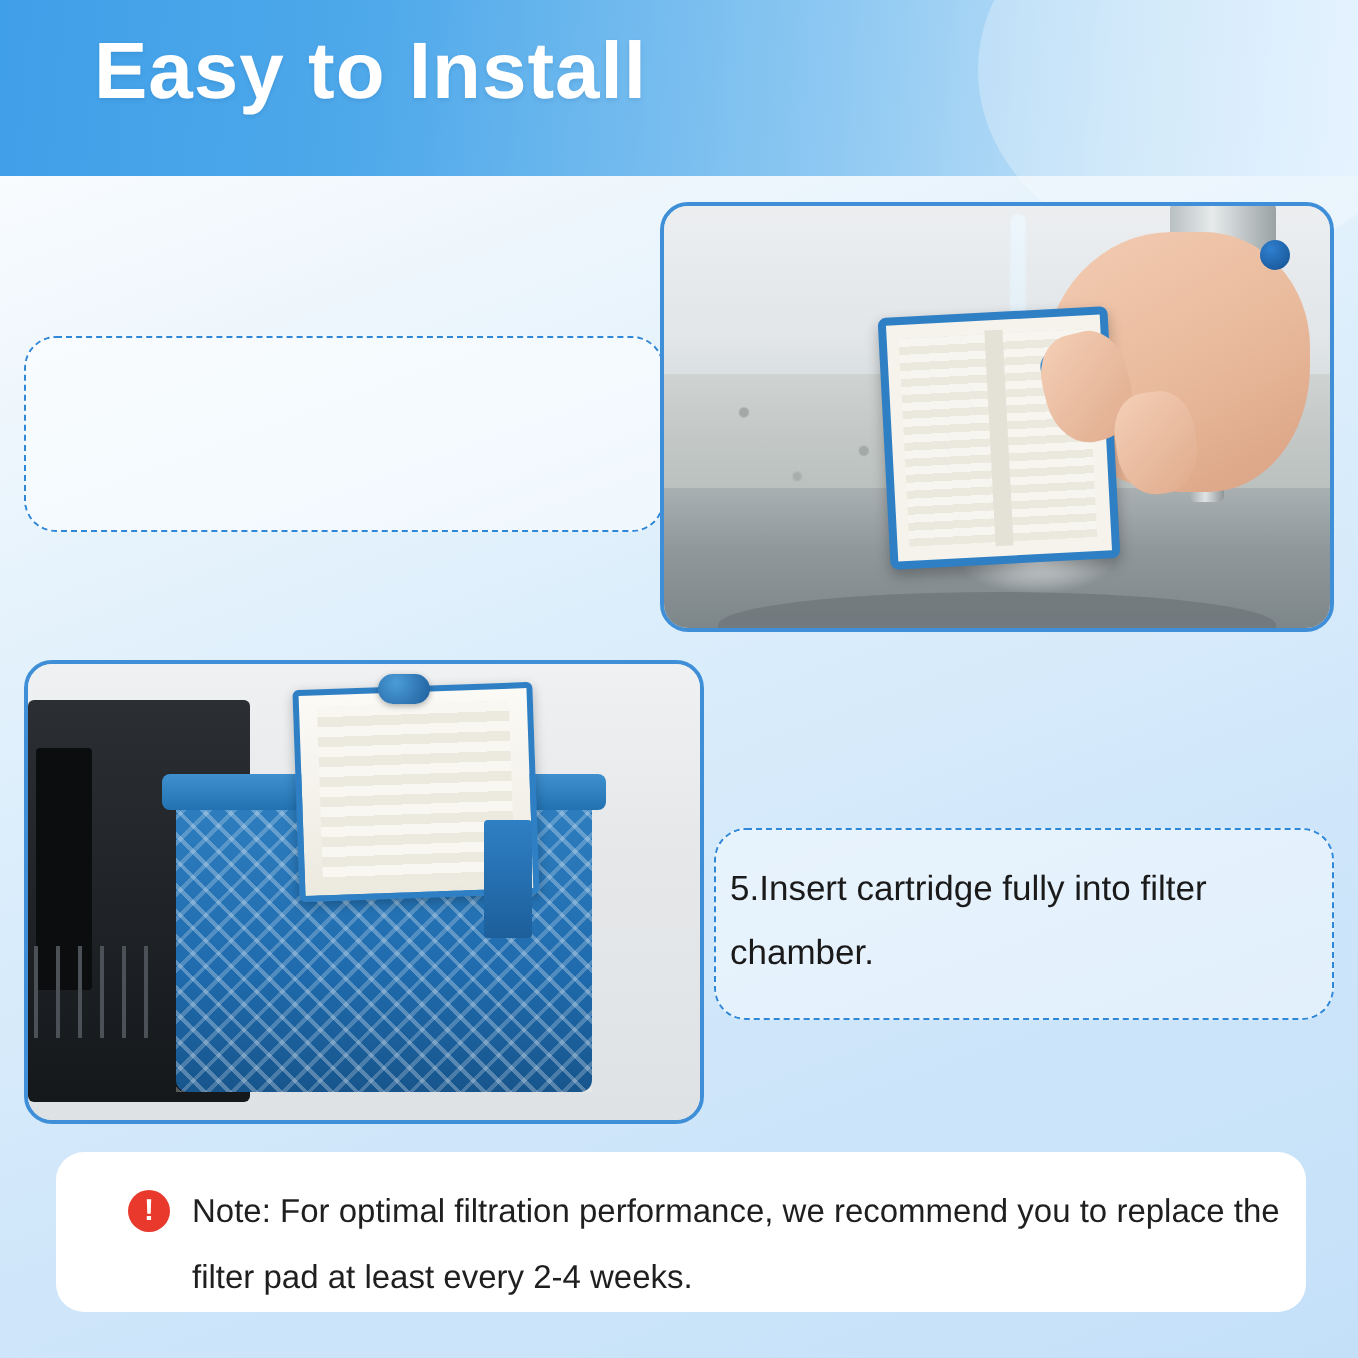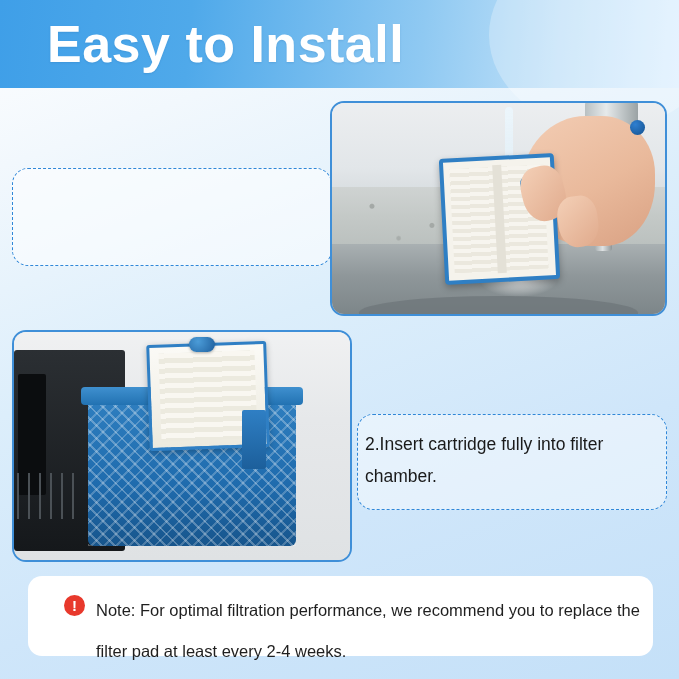--- a/index.html
+++ b/index.html
@@ -32,21 +32,21 @@
     position: absolute;
     right: -40px; top: -60px;
     width: 230px; height: 190px;
     background: rgba(255,255,255,0.28);
     border-radius: 50%;
   }
   .header-title {
     position: absolute;
     left: 47px;
     top: 14px;
-    font-size: 52px;
+    font-size: 40px;
     font-weight: bold;
     color: #ffffff;
     letter-spacing: 0.5px;
     z-index: 2;
     text-shadow: 0 1px 2px rgba(30,90,150,0.18);
   }
 
   
   .step1-textbox {
     position: absolute;
@@ -285,21 +285,21 @@
     font-weight: bold;
     line-height: 21px;
     text-align: center;
   }
   .note-text {
     position: absolute;
     left: 68px;
     top: 14px;
     width: 560px;
     font-size: 16.5px;
-    line-height: 41px;
+    line-height: 33px;
     color: #1f1f1f;
   }
 </style>
 </head>
 <body>
 
 <div id="page">
 
   <div class="header">
     <div class="header-title">Easy to Install</div>
@@ -341,20 +341,20 @@
         <i style="left:90%"></i>
     </div>
     <div class="p2-basket"></div>
     <div class="p2-basket-rim"></div>
     <div class="p2-pad"></div>
     <div class="p2-knob"></div>
     <div class="p2-tab"></div>
   </div>
 
   <div class="step2-textbox"></div>
-  <div class="step2-text">2.Insert cartridge fully into filter chamber.</div>
+  <div class="step2-text">5.Insert cartridge fully into filter chamber.</div>
 
   <div class="note">
     <div class="note-icon">!</div>
     <div class="note-text">Note: For optimal filtration performance, we recommend you to replace the filter pad at least every 2-4 weeks.</div>
   </div>
 
 </div>
 
 </body></html>

